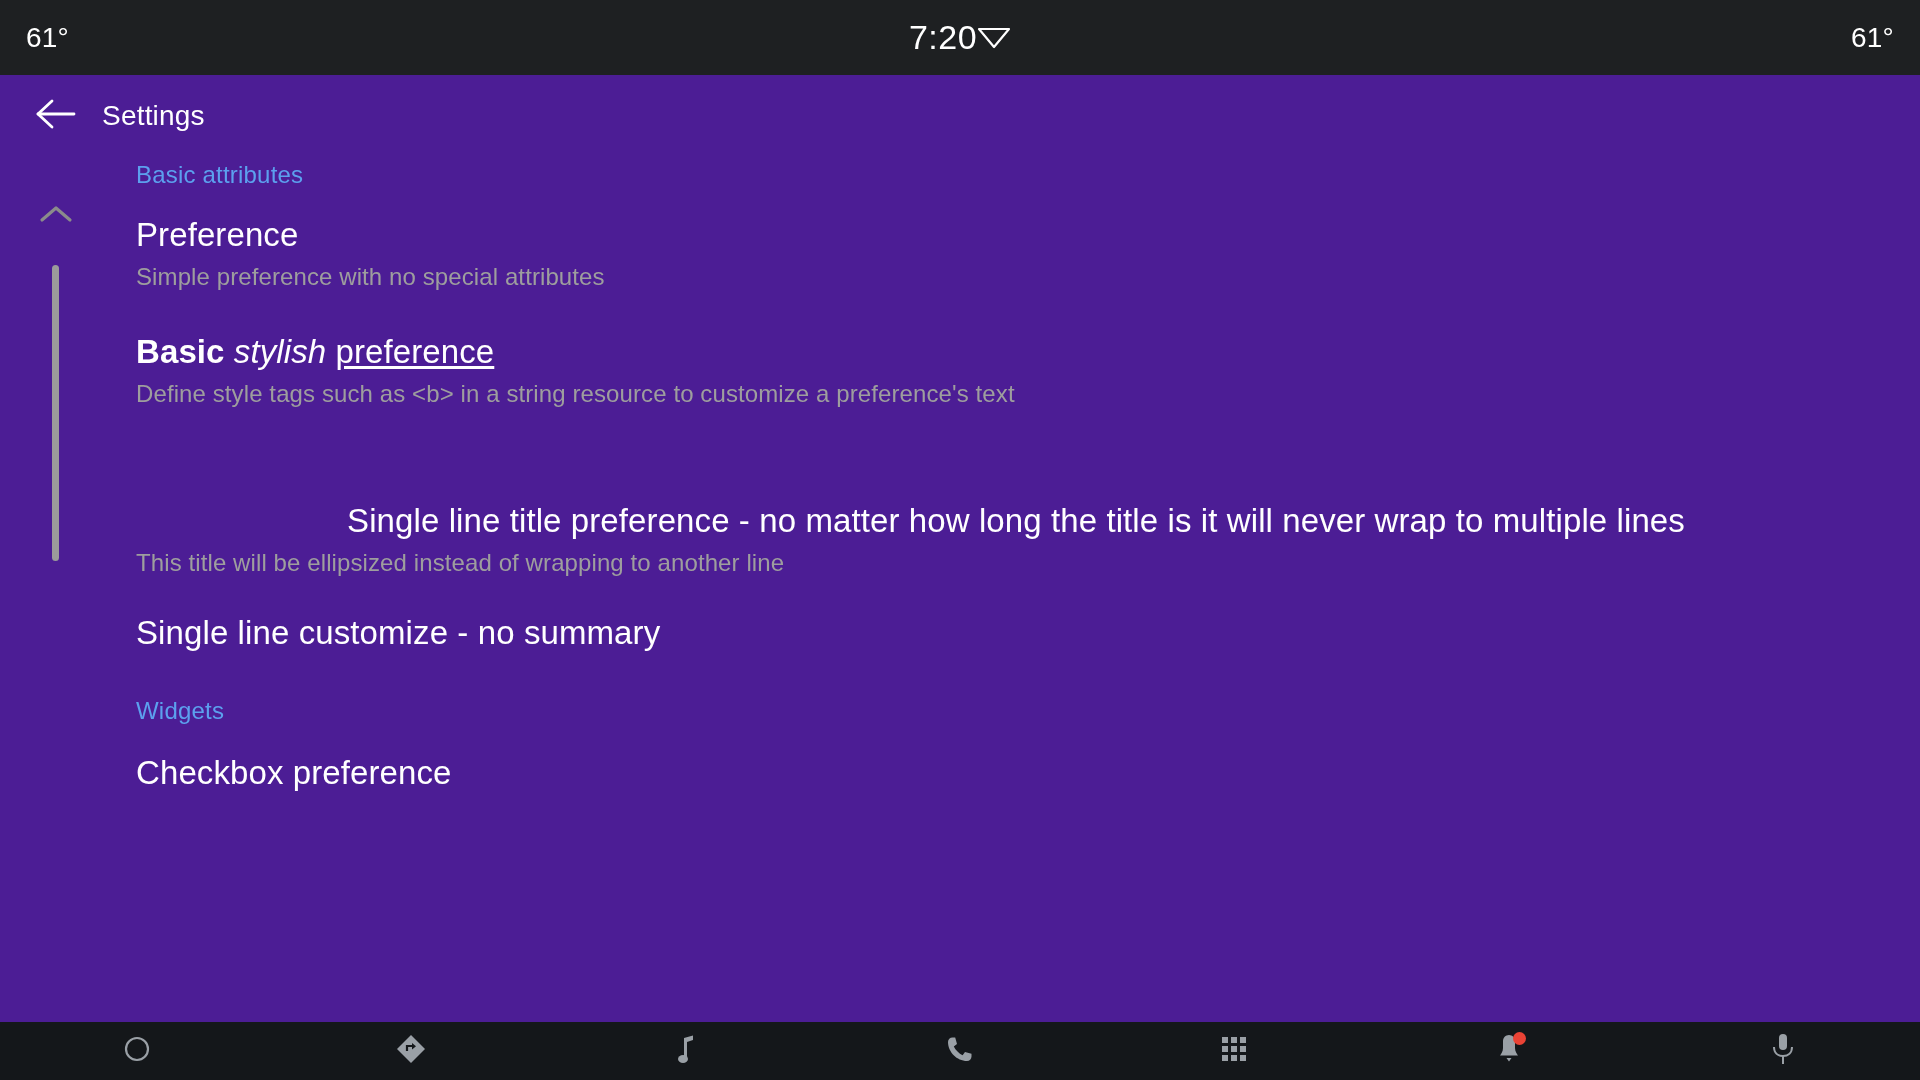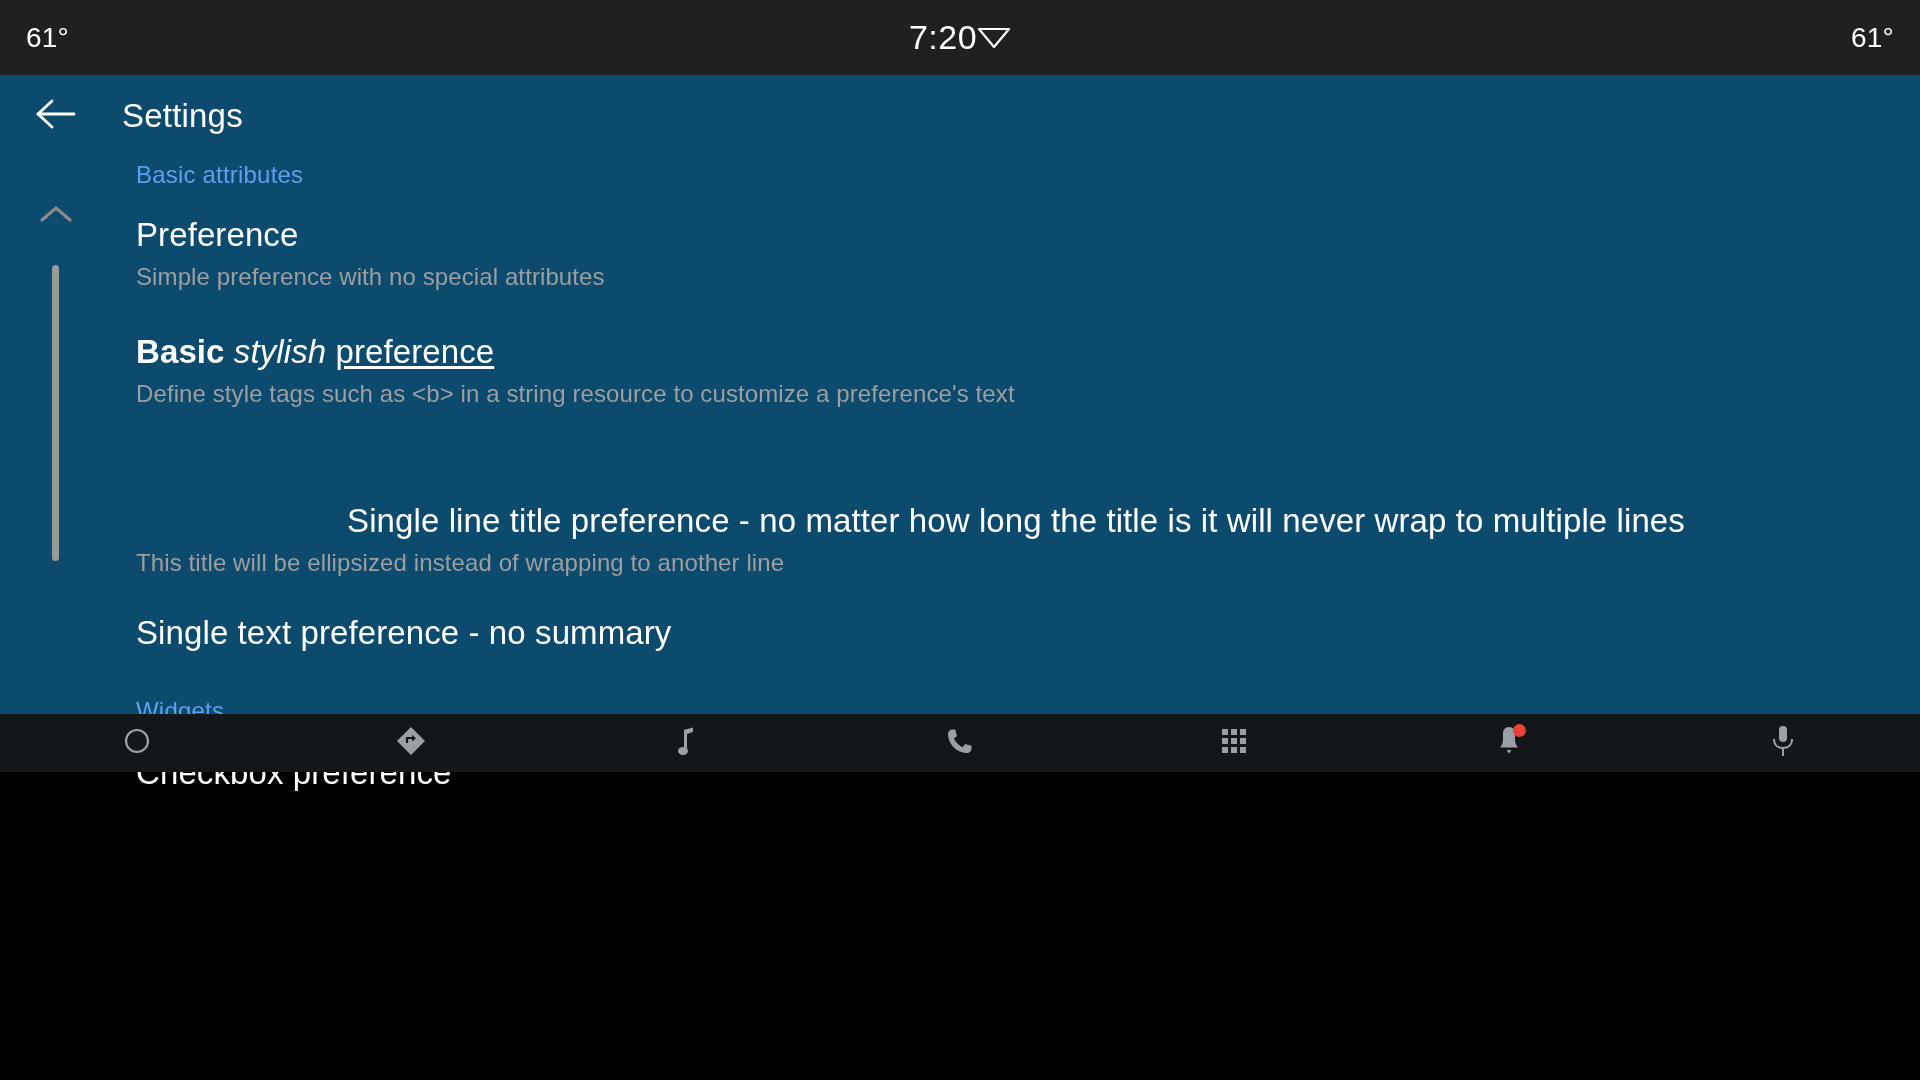--- a/index.html
+++ b/index.html
@@ -2,39 +2,39 @@
 <html><head>
 <meta charset="utf-8">
 <style>
   * { margin:0; padding:0; box-sizing:border-box; }
   html, body {
     width:1920px; height:1080px;
     background:#000;
     font-family:"Liberation Sans", sans-serif;
     overflow:hidden;
   }
-  #screen { position:relative; width:1920px; height:772px; background:#0c4a6e; }
+  #screen { position:relative; width:1920px; height:1080px; background:#4c1d95; }
 
   
   .statusbar {
     position:absolute; top:0; left:0; width:1920px; height:75px;
     background:#1e2022;
     display:flex; align-items:center; justify-content:space-between;
     padding:0 26px;
   }
   .status-temp { color:#fff; font-size:28px; letter-spacing:0.2px; }
   .status-center { position:absolute; left:0; right:0; top:0; height:75px;
     display:flex; align-items:center; justify-content:center; pointer-events:none; }
   .status-clock { color:#fff; font-size:34px; font-weight:400; letter-spacing:0.5px; }
   .wifi-ico { display:block; }
 
   
   .appbar { position:absolute; top:75px; left:0; width:1920px; height:82px; display:flex; align-items:center; }
   .back-btn { width:76px; height:76px; margin-left:18px; display:flex; align-items:center; justify-content:center; }
-  .appbar-title { color:#fff; font-size:33px; margin-left:28px; letter-spacing:0.2px; }
+  .appbar-title { color:#fff; font-size:28px; margin-left:8px; letter-spacing:0.2px; }
 
   
   .content { position:absolute; top:157px; left:0; width:1920px; height:865px; overflow:hidden; }
 
   .scroll-up-chev { position:absolute; left:36px; top:43px; width:40px; height:28px; }
   .scroll-thumb {
     position:absolute; left:52px; top:108px; width:7px; height:296px;
     background:#9b9b9b; border-radius:4px;
   }
 
@@ -125,21 +125,21 @@
       <div class="pref-summary">Define style tags such as &lt;b&gt; in a string resource to customize a preference's text</div>
     </div>
 
 
     <div class="pref" style="left:136px; top:346px; width:1770px;">
       <div class="pref-title pref-single-line">Single line title preference - no matter how long the title is it will never wrap to multiple lines</div>
       <div class="pref-summary">This title will be ellipsized instead of wrapping to another line</div>
     </div>
 
     <div class="pref" style="left:136px; top:458px;">
-      <div class="pref-title">Single text preference - no summary</div>
+      <div class="pref-title">Single line customize - no summary</div>
     </div>
 
     <div class="section-header" style="top:540px;">Widgets</div>
 
     <div class="pref" style="left:136px; top:598px;">
       <div class="pref-title">Checkbox preference</div>
     </div>
 
   </div>
 

